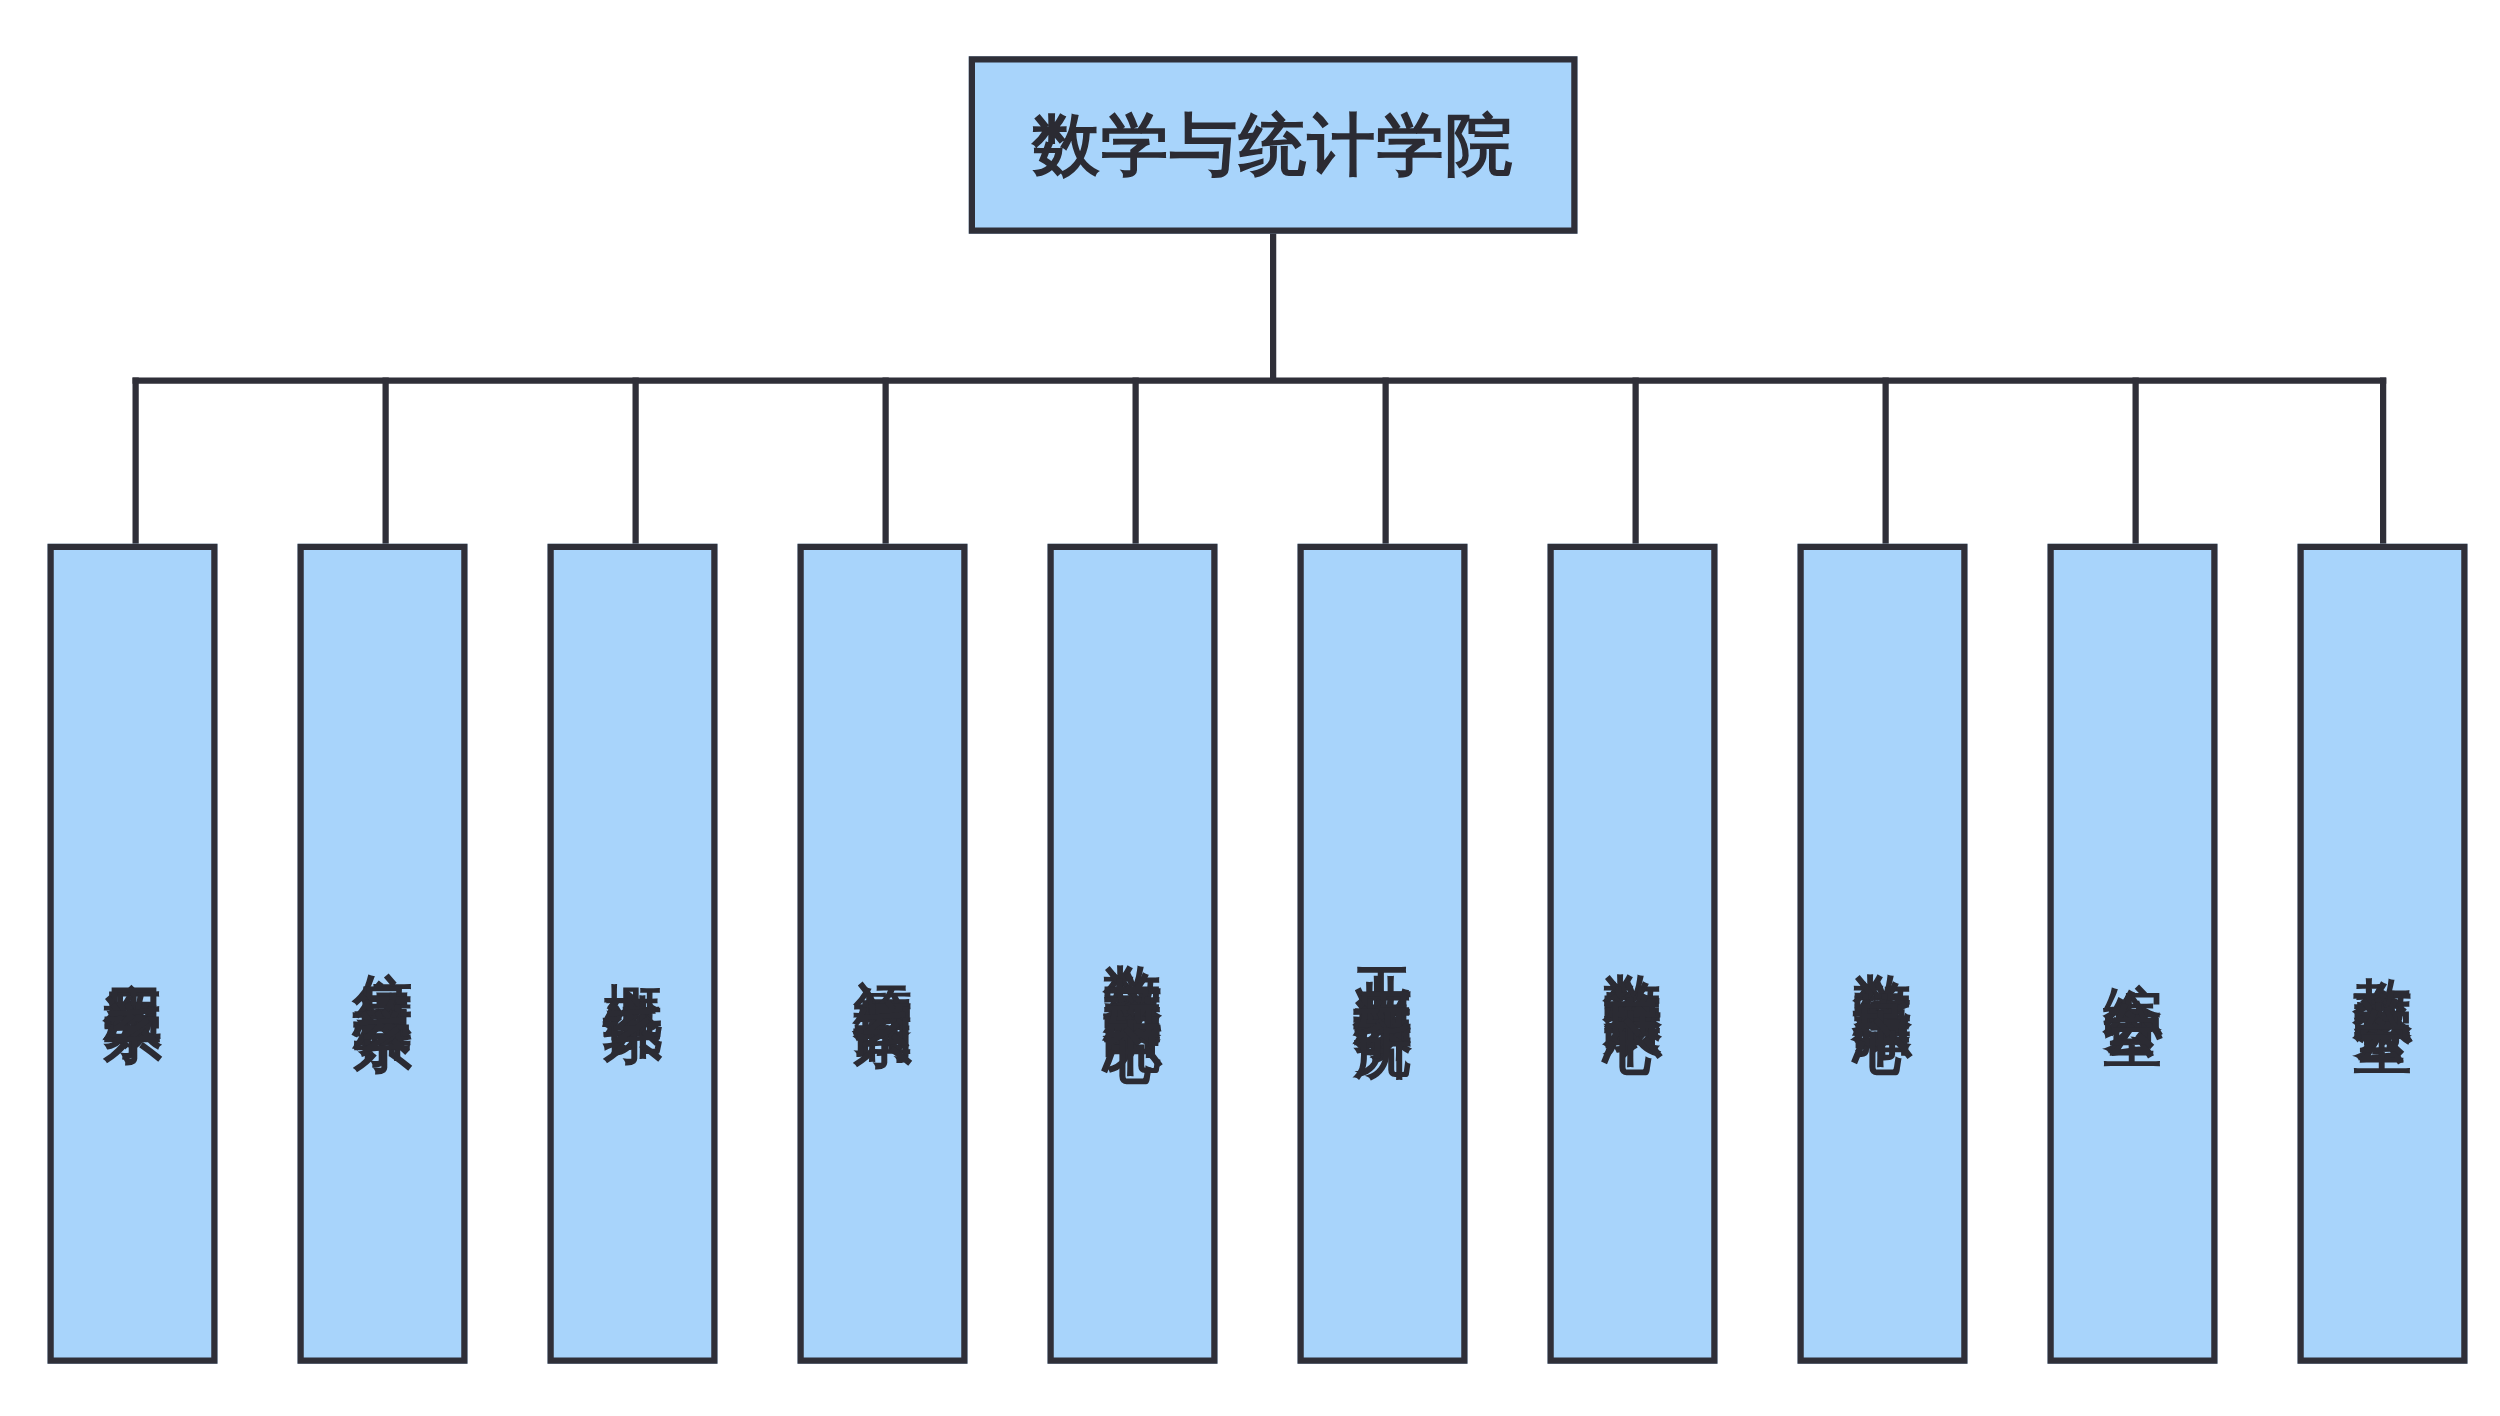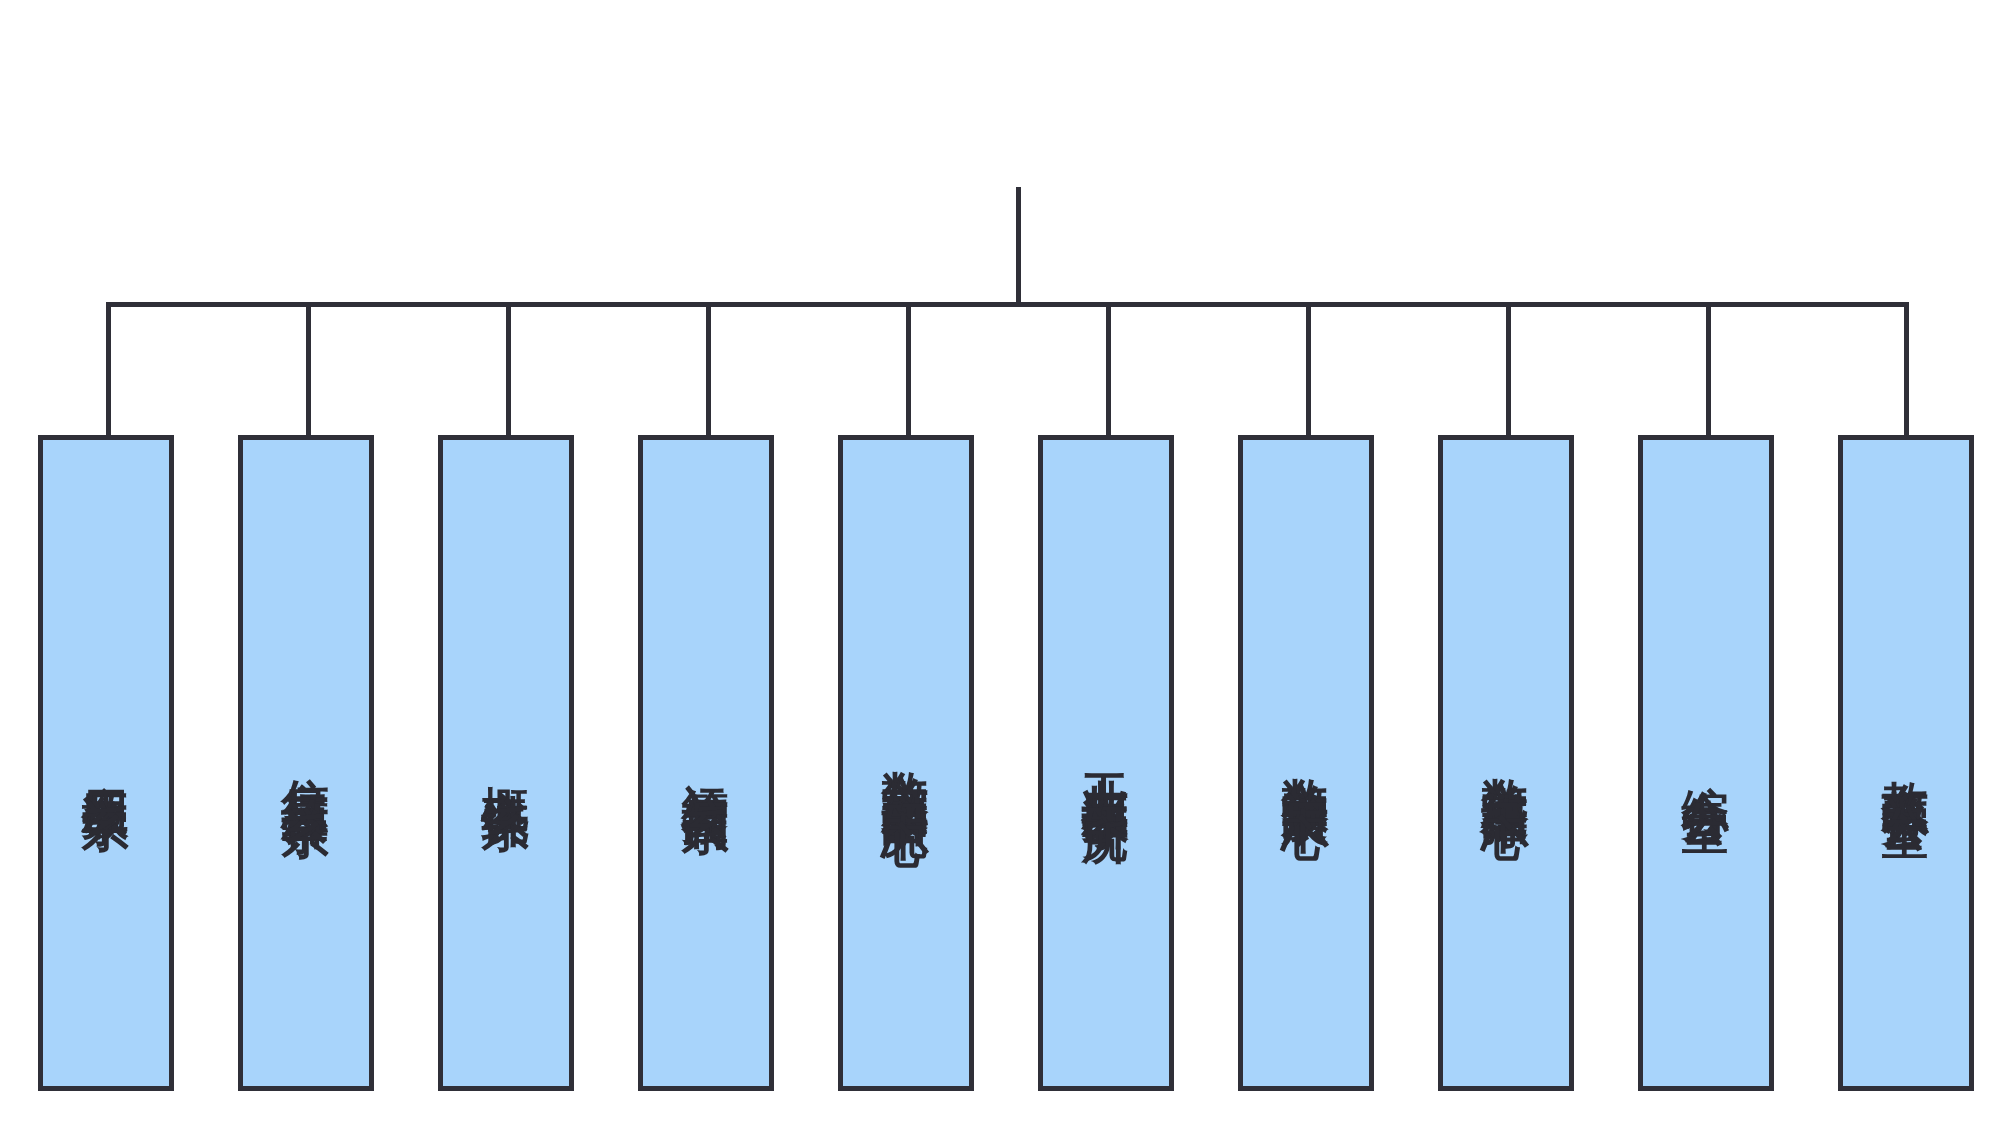--- a/index.html
+++ b/index.html
@@ -70,20 +70,23 @@
     background: #2f2f38;
   }
   .v-line { width: 5px; }
   .h-line { height: 5px; }
 </style>
 </head>
 <body>
 
 <div id="chart-canvas">
 
+  <div class="node" id="root-node">
+    <span class="node-label">数学与统计学院</span>
+  </div>
 
   <div class="line v-line" style="left:1016px; top:187px; height:117px;"></div>
 
   <div class="line h-line" style="left:106px; top:302px; width:1803px;"></div>
 
   <div class="line v-line" style="left:106px;  top:302px; height:133px;"></div>
   <div class="line v-line" style="left:306px;  top:302px; height:133px;"></div>
   <div class="line v-line" style="left:506px;  top:302px; height:133px;"></div>
   <div class="line v-line" style="left:706px;  top:302px; height:133px;"></div>
   <div class="line v-line" style="left:906px;  top:302px; height:133px;"></div>

